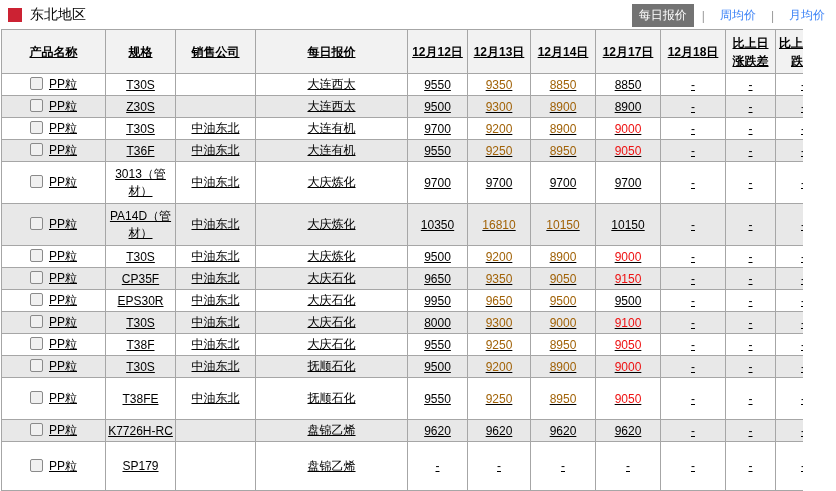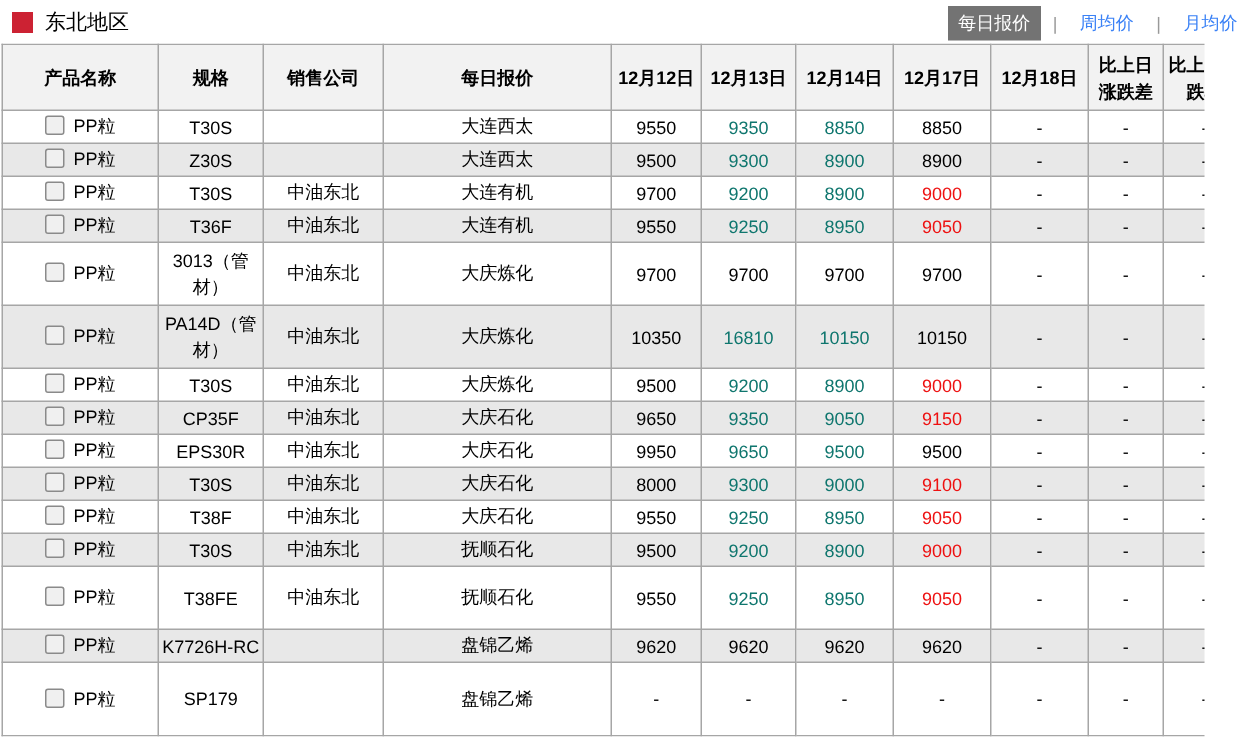--- a/index.html
+++ b/index.html
@@ -14,29 +14,29 @@
   
   .titlebar { height: 29px; display: flex; align-items: center; padding-left: 8px; }
   .red-square { width: 14px; height: 14px; background: #cc2233; display: inline-block; margin-right: 8px; }
   .region-title { font-size: 14px; font-weight: normal; color: #000; }
   
   .tabs { position: absolute; top: 4px; right: 4px; display: flex; align-items: center; }
   .tab { padding: 3px 7px; cursor: pointer; color: #3b82f6; }
   .tab.active { background: #737373; color: #fff; }
   .tab-sep { color: #999; margin: 0 8px; }
   
-  .tablewrap { width: 803px; overflow: hidden; }
+  .tablewrap { width: 803px; overflow: hidden; text-decoration: underline; }
   table { border-collapse: collapse; table-layout: fixed; width: 929px; margin-left: 1px; }
   th, td { border: 1px solid #a6a6a6; text-align: center; padding: 0 2px; overflow: hidden; }
   thead th { height: 44px; background: #f2f2f2; font-weight: bold; font-size: 12px; line-height: 1.5; }
   tbody td { height: 22px; background: #fff; }
   tr.shaded td { background: #e8e8e8; }
   tr.tall td { height: 42px; }
   tr.xtall td { height: 49px; }
-  td.green { color: #0f766e; }
+  td.green { color: #a16207; }
   td.red { color: #ee1111; }
   td.prod-cell { text-align: center; }
   input.row-cb {
     appearance: none; -webkit-appearance: none;
     width: 13px; height: 13px; border: 1px solid #8a8a8a; background: #f0f0f0;
     border-radius: 2px; vertical-align: -2px; margin: 0 6px 0 0; cursor: pointer;
   }
 </style>
 </head>
 <body>

